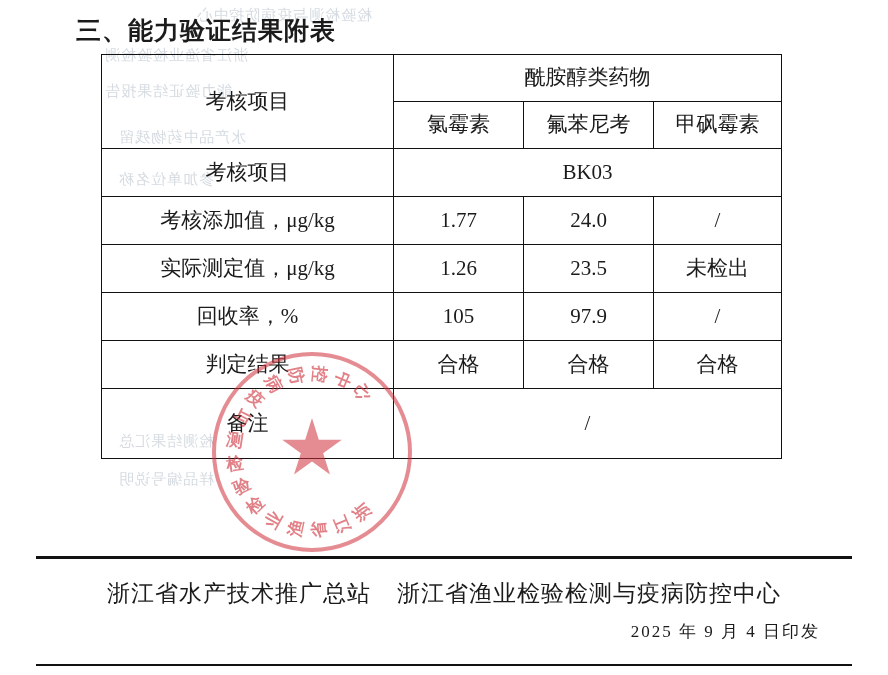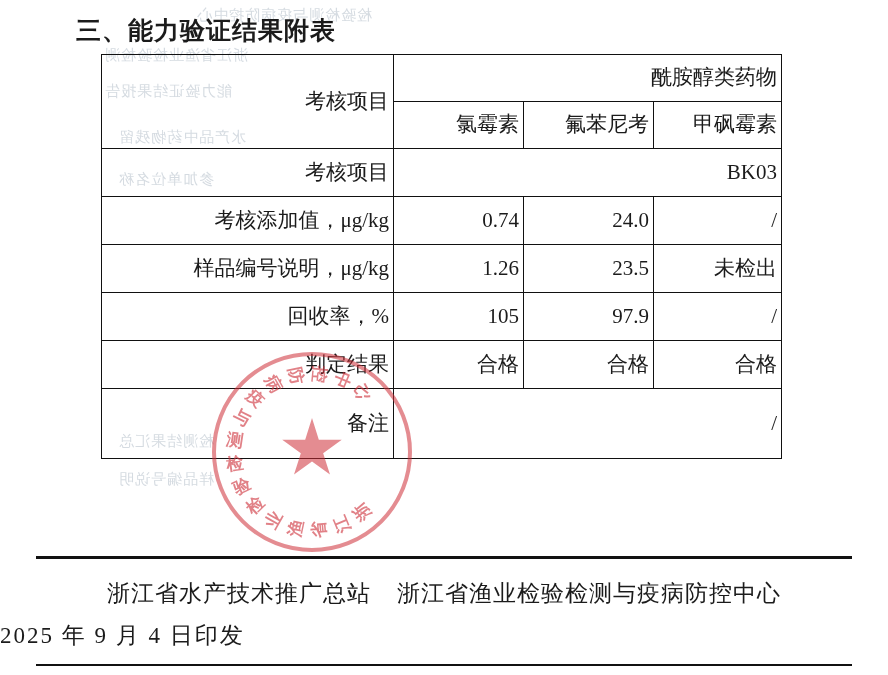--- a/index.html
+++ b/index.html
@@ -59,21 +59,21 @@
   }
 
   table.report {
     border-collapse: collapse;
     width: 680px;
     table-layout: fixed;
     background: transparent;
   }
   table.report td {
     border: 1.6px solid #111;
-    text-align: right;
+    text-align: center;
     vertical-align: middle;
     font-size: 21px;
     padding: 0 4px;
     line-height: 1.3;
   }
   .h-label  { height: 92px; font-size: 22px; margin-top: 20px; }
   .h-group  { height: 46px; font-size: 22px; }
   .h-sub    { height: 46px; font-size: 21px; }
   .row      { height: 48px; }
   .row-label { font-size: 22px; }
@@ -142,22 +142,22 @@
     text-align: center;
     font-size: 23px;
     letter-spacing: 1px;
   }
   .footer-line1 .org2 { margin-left: 26px; }
   .footer-line2 {
     position: absolute;
     top: 620px;
     left: 0;
     width: 820px;
-    text-align: left;
-    font-size: 23px;
+    text-align: right;
+    font-size: 17px;
     letter-spacing: 2px;
   }
   .bottom-rule {
     position: absolute;
     left: 36px;
     top: 664px;
     width: 816px;
     height: 2px;
     background: #111;
   }
@@ -196,27 +196,27 @@
           <td class="h-sub">甲砜霉素</td>
         </tr>
 
         <tr class="row">
           <td class="row-label">考核项目</td>
           <td class="num" colspan="3">BK03</td>
         </tr>
 
         <tr class="row">
           <td class="row-label">考核添加值，μg/kg</td>
-          <td class="num">0.74</td>
+          <td class="num">1.77</td>
           <td class="num">24.0</td>
           <td class="num">/</td>
         </tr>
 
         <tr class="row">
-          <td class="row-label">样品编号说明，μg/kg</td>
+          <td class="row-label">实际测定值，μg/kg</td>
           <td class="num">1.26</td>
           <td class="num">23.5</td>
           <td class="num">未检出</td>
         </tr>
 
         <tr class="row">
           <td class="row-label">回收率，%</td>
           <td class="num">105</td>
           <td class="num">97.9</td>
           <td class="num">/</td>

